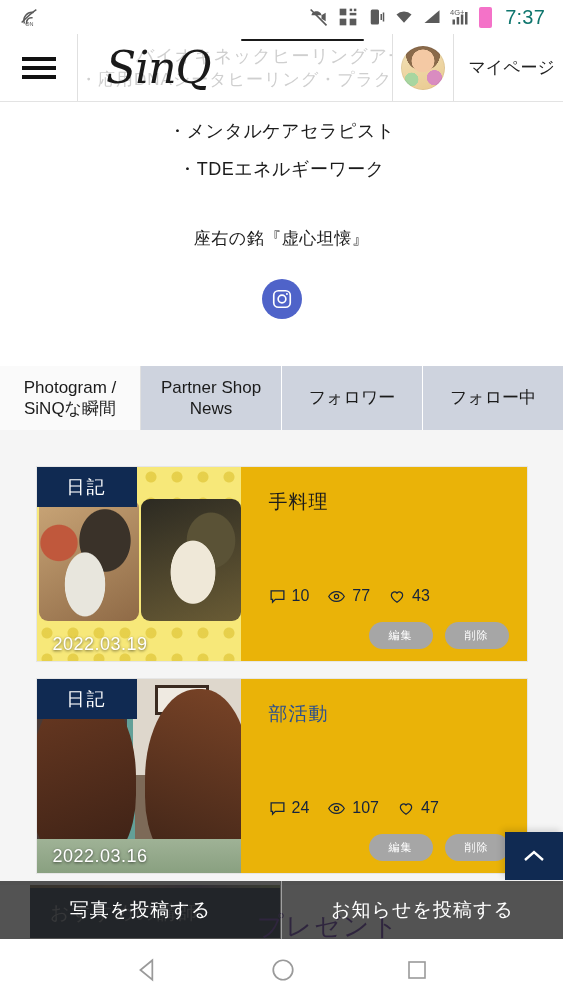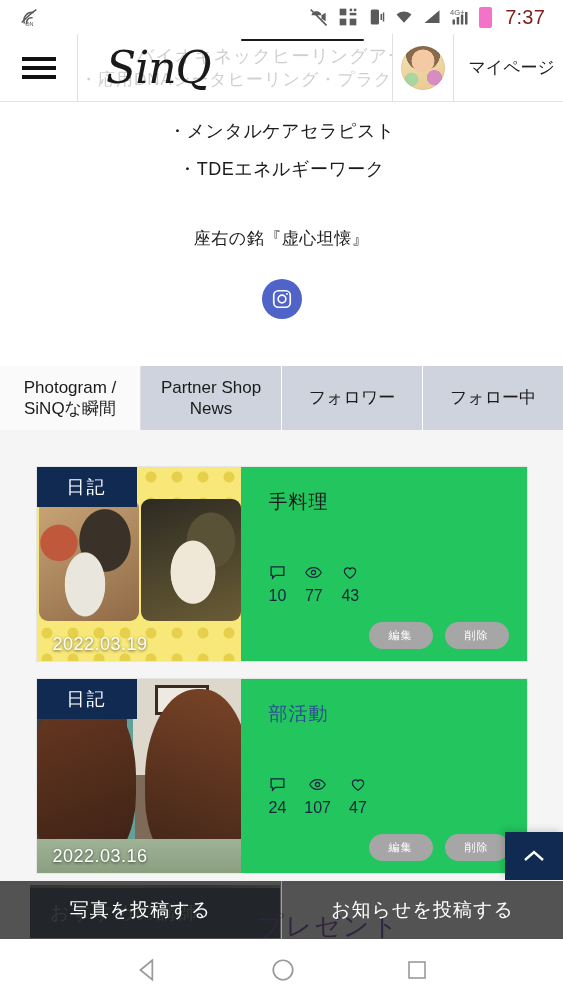--- a/index.html
+++ b/index.html
@@ -18,21 +18,21 @@
     background: #ffffff;
     display: flex; align-items: center;
   }
   .sb-left { margin-left: 18px; display: flex; align-items: center; }
   .sb-right {
     margin-left: auto; margin-right: 18px;
     display: flex; align-items: center; gap: 9px;
   }
   .sb-ico { color: #5a5a5a; display: block; }
   .sb-clock {
-    font-size: 20px; color: #7f1d1d; font-weight: 400;
+    font-size: 20px; color: #0f766e; font-weight: 400;
     margin-left: 4px; letter-spacing: .2px;
   }
   .sb-batt {
     width: 13px; height: 21px; background: #f472c8;
     border-radius: 2px; display: block;
   }
 
   
   .header {
     position: absolute; top: 34px; left: 0;
@@ -142,21 +142,21 @@
   .feed {
     position: absolute; top: 430px; left: 0;
     width: 563px; height: 455px;
     background: #f5f5f5;
     padding: 36px 0 0 0;
   }
   .card {
     position: relative;
     margin: 0 auto 16px auto;
     width: 492px; height: 196px;
-    background: #22c55e;
+    background: #eab308;
     border: 1px solid #e6e6e6;
     display: flex;
     overflow: hidden;
   }
   .thumb { position: relative; width: 204px; height: 100%; flex: 0 0 auto; overflow: hidden; }
   .thumb-a {
     background-color: #f7e879;
     background-image:
       radial-gradient(circle at 10px 10px, rgba(225,200,60,.75) 0 5px, transparent 6px);
     background-size: 26px 26px;
@@ -220,21 +220,21 @@
     letter-spacing: .5px;
   }
   .card-body { flex: 1 1 auto; position: relative; padding: 22px 20px 0 28px; }
   .card-title { font-size: 19px; color: #1b1b1b; letter-spacing: 1px; }
   .card-title.link { color: #2b4f8e; }
   .stats {
     position: absolute; left: 28px; bottom: 56px;
     display: flex; align-items: center; gap: 18px;
     color: #16243d; font-size: 16px;
   }
-  .stat { display: flex; align-items: center; gap: 6px; flex-direction: column; }
+  .stat { display: flex; align-items: flex-end; gap: 6px; }
   .actions {
     position: absolute; right: 18px; bottom: 12px;
     display: flex; gap: 12px;
   }
   .pill {
     background: #a6a6a6; color: #ffffff;
     border-radius: 16px; font-size: 11px;
     padding: 6px 20px; letter-spacing: 1px;
   }
 

